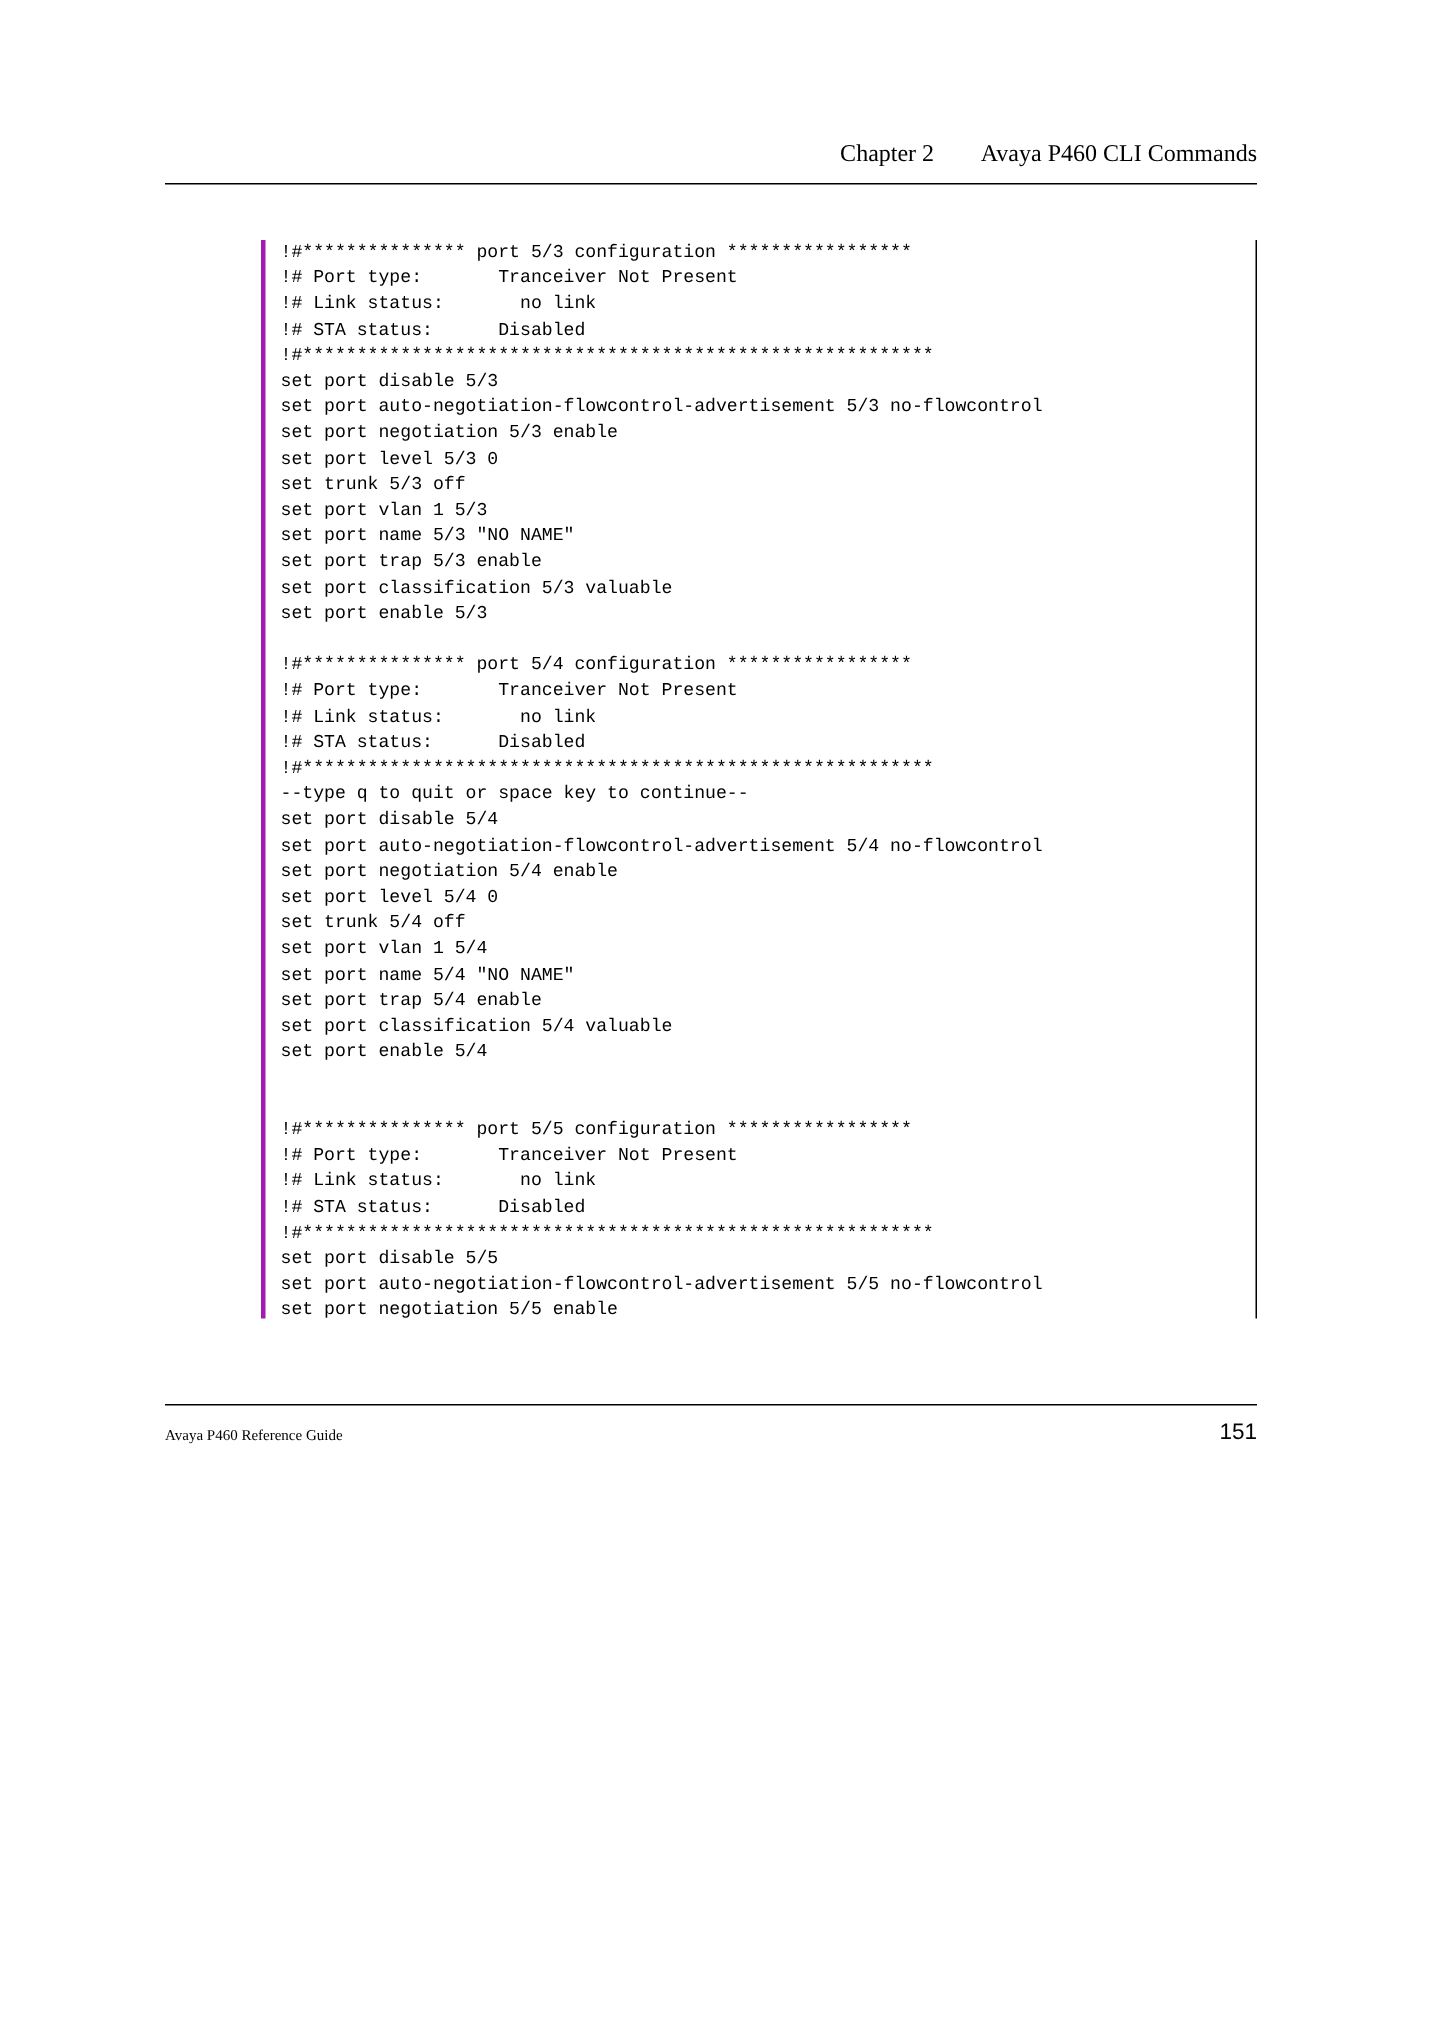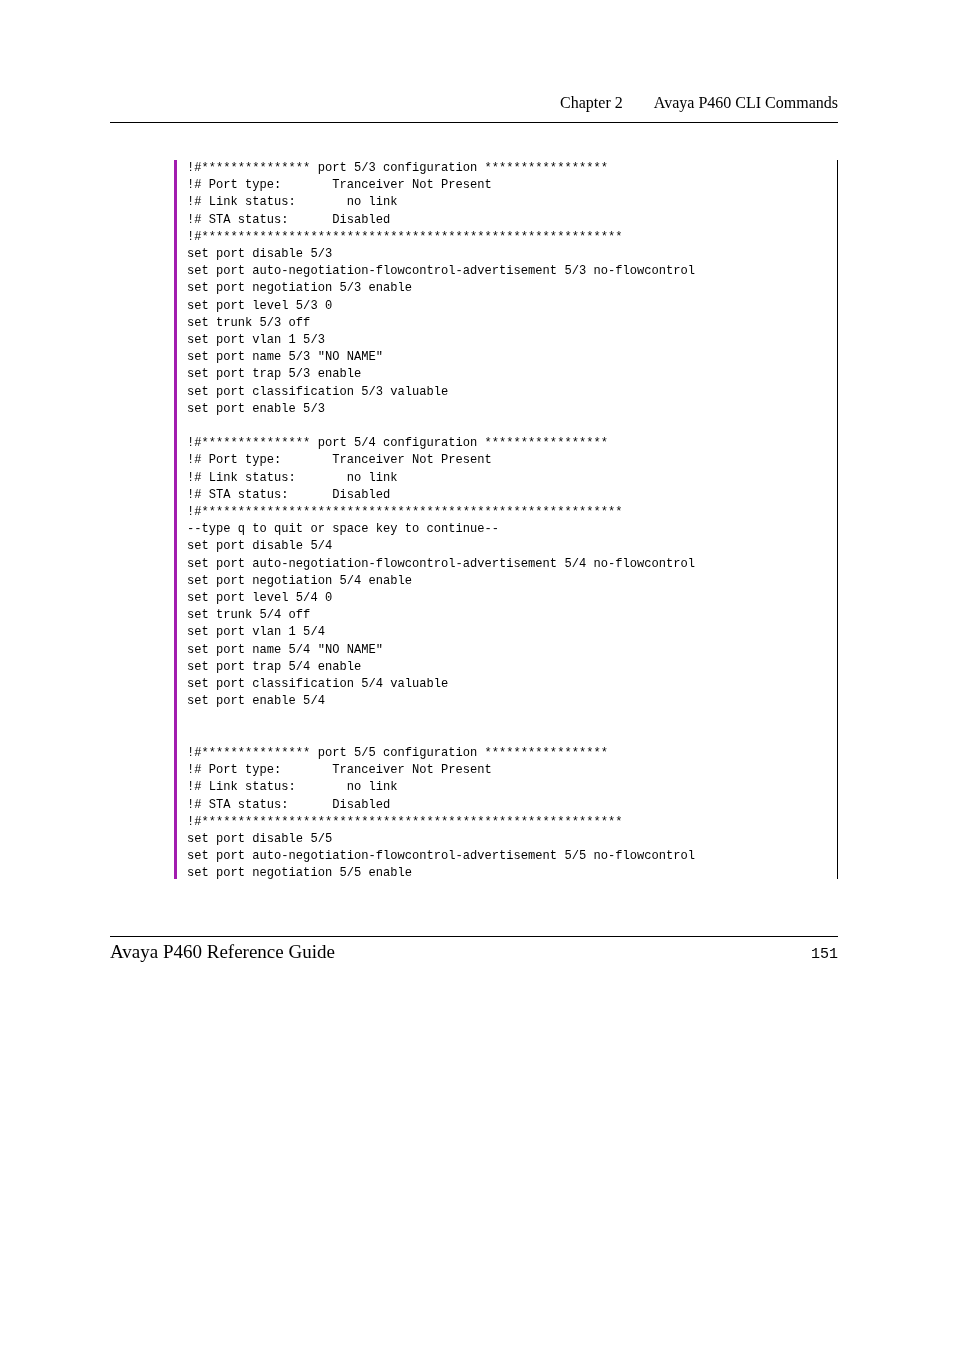--- a/index.html
+++ b/index.html
@@ -60,29 +60,29 @@
     position: absolute;
     bottom: 112px;
     left: 110px;
     right: 116px;
     border-top: 1px solid #000000;
   }
   .footer-left {
     position: absolute;
     bottom: 86px;
     left: 110px;
-    font-size: 19px;
+    font-size: 10px;
     font-family: "Palatino Linotype", "Book Antiqua", Palatino, serif;
   }
   .footer-right {
     position: absolute;
     bottom: 86px;
     right: 116px;
     font-size: 15px;
-    font-family: Liberation Mono, monospace;
+    font-family: Liberation Sans, sans-serif;
   }
 </style>
 </head>
 <body>
 
 <div class="page">
 
   <div class="header-text">
     <span class="chapter-label">Chapter 2</span>
     <span>Avaya P460 CLI Commands</span>

